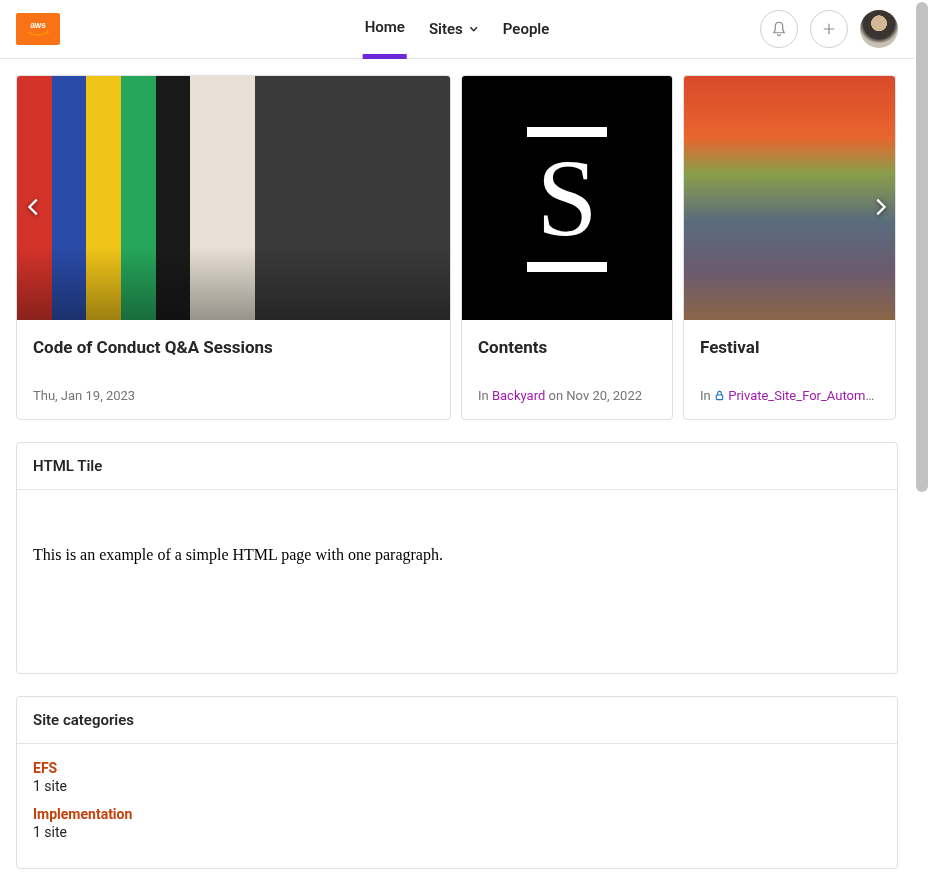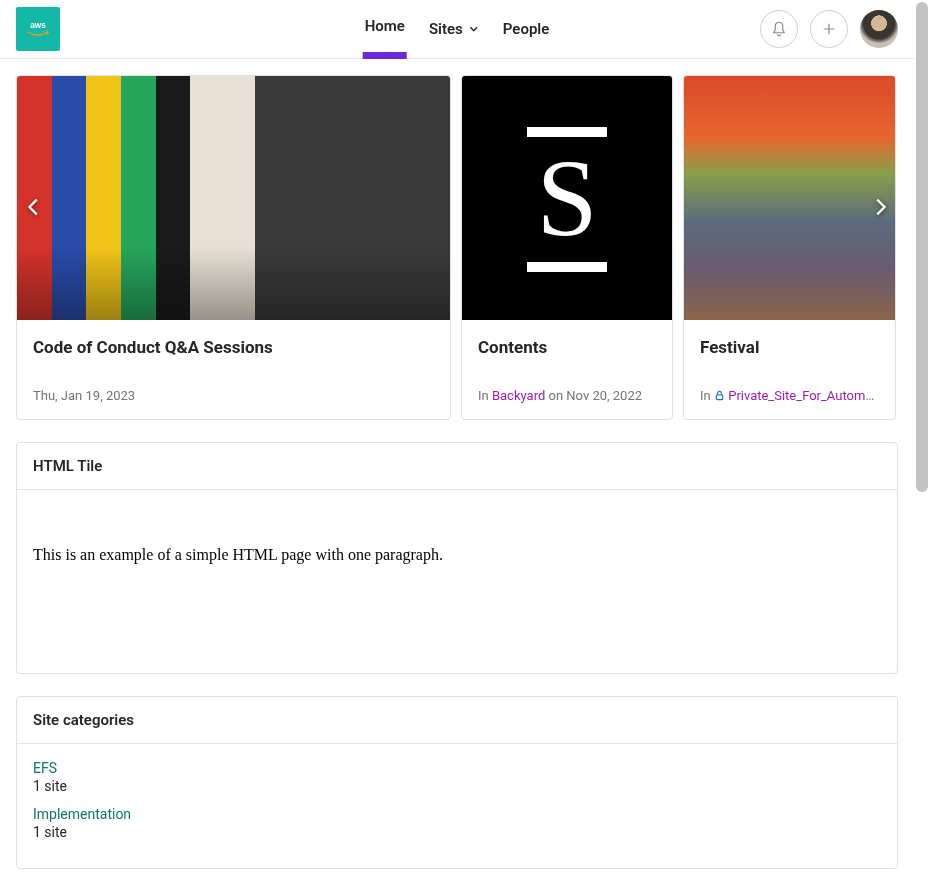--- a/index.html
+++ b/index.html
@@ -40,22 +40,22 @@
       height: 59px;
       width: 100%;
       display: flex;
       align-items: center;
       padding: 0 16px;
       border-bottom: 1px solid #e5e5e5;
       position: relative;
     }
     .logo {
       width: 44px;
-      height: 44px;
-      background: #14b8a6;
+      height: 32px;
+      background: #f97316;
       display: flex;
       align-items: center;
       justify-content: center;
       border-radius: 2px;
       text-align: center;
     }
     .logo svg {
       width: 30px;
       height: 20px;
     }
@@ -73,21 +73,21 @@
       font-weight: 600;
       color: #262626;
       cursor: pointer;
       display: flex;
       align-items: center;
       gap: 6px;
       height: 100%;
       padding: 0 2px;
     }
     .nav-item.active {
-      border-bottom: 7px solid #6d28d9;
+      border-bottom: 5px solid #6d28d9;
       margin-bottom: -1px;
     }
     .chevron-down {
       width: 10px;
       height: 10px;
     }
     .header-right {
       margin-left: auto;
       display: flex;
       align-items: center;
@@ -266,23 +266,23 @@
       margin-top: 40px;
     }
     .html-tile-body {
       padding: 16px;
       height: 183px;
     }
     .category-item {
       margin-bottom: 12px;
     }
     .category-name {
-      color: #0f766e;
+      color: #c2410c;
       font-size: 14px;
-      font-weight: 400;
+      font-weight: 700;
       cursor: pointer;
     }
     .category-count {
       font-size: 14px;
       color: #262626;
       margin-top: 2px;
     }
   </style>
 </head>
 <body>

